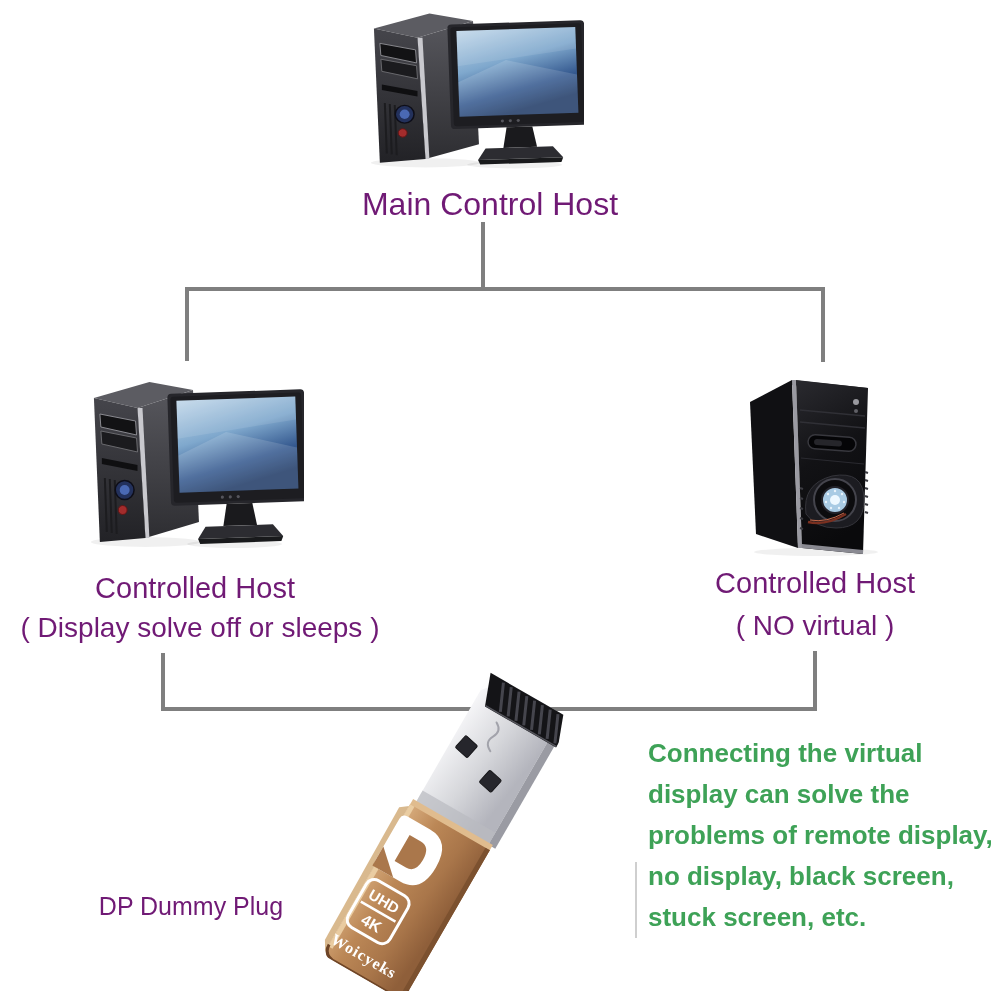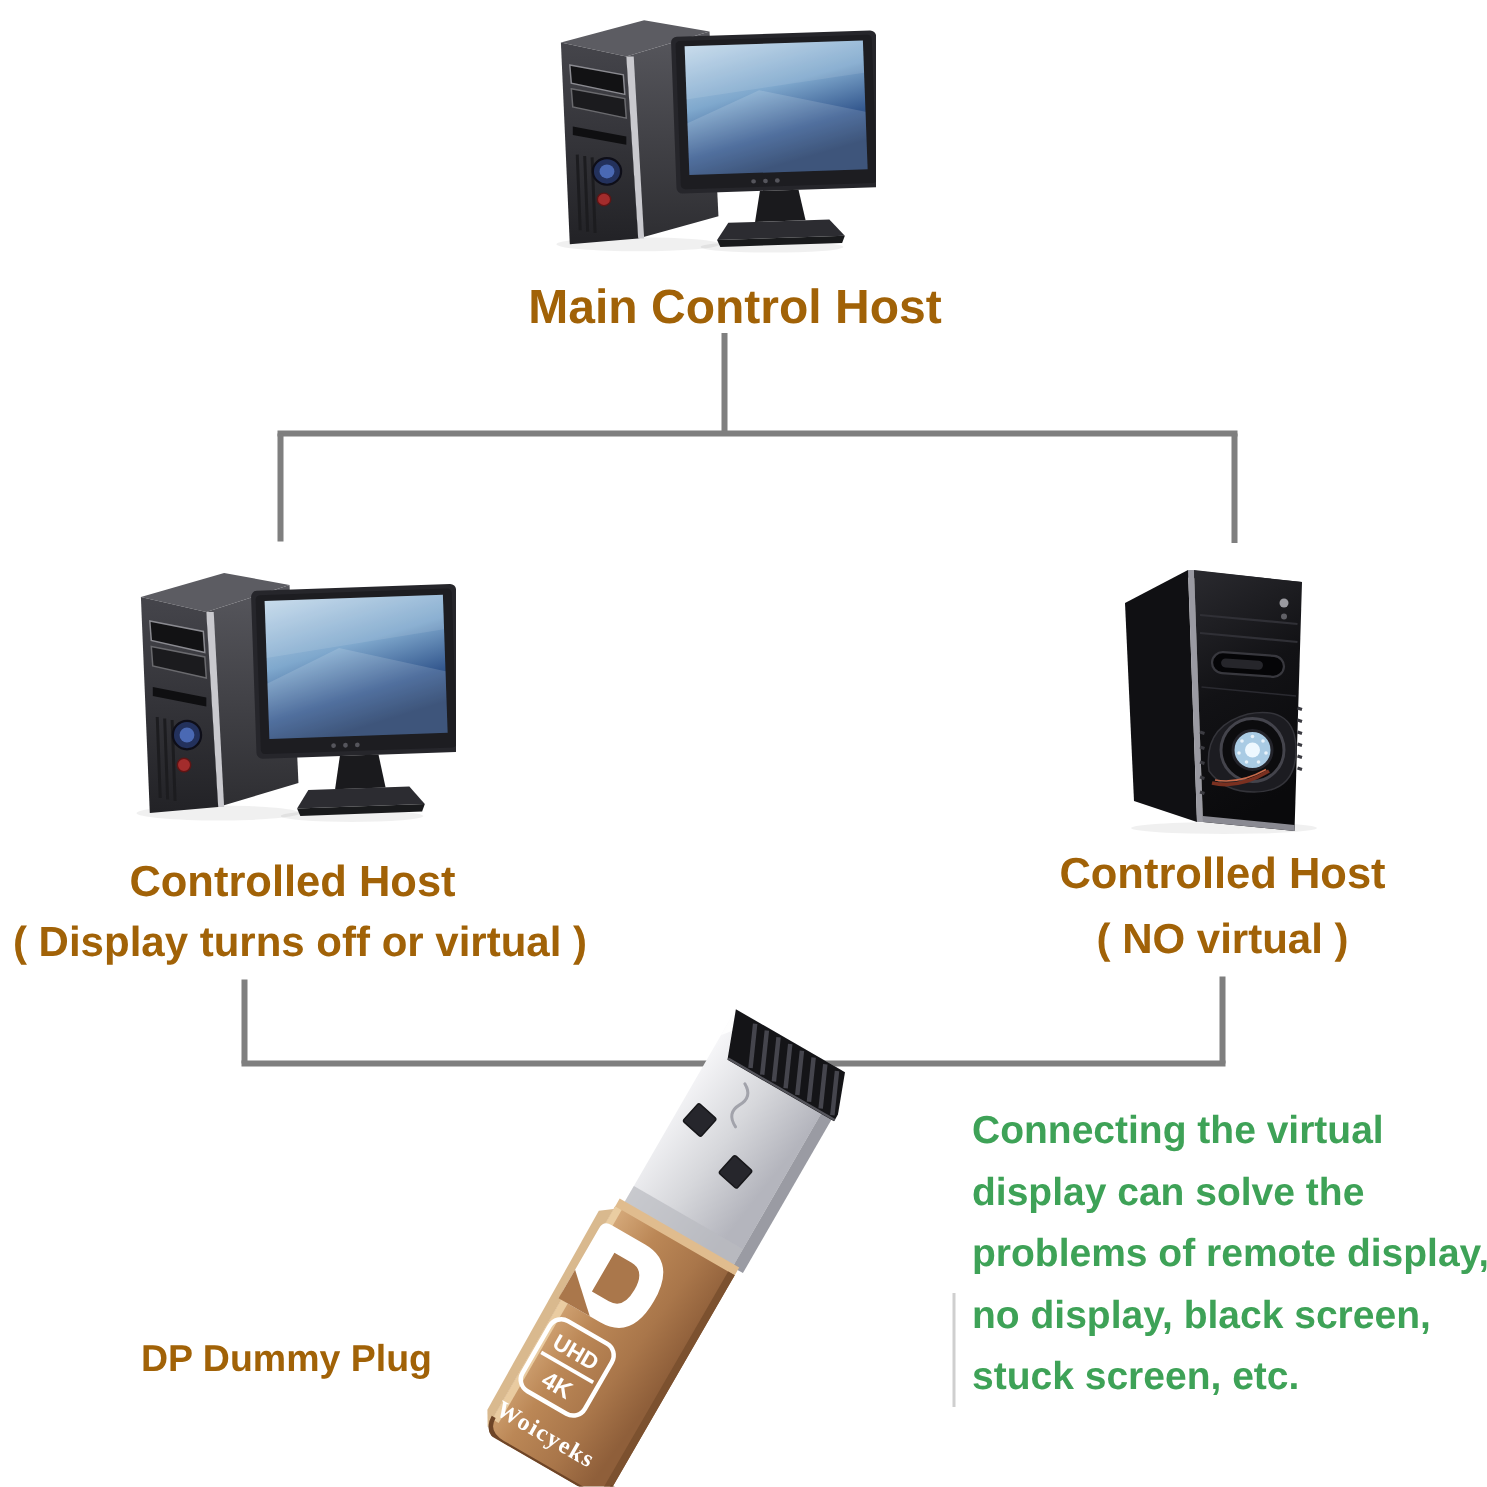--- a/index.html
+++ b/index.html
@@ -1,20 +1,20 @@
 <!DOCTYPE html>
 <html><head>
 <meta charset="utf-8">
 <style>
   html,body{margin:0;padding:0;overflow:hidden;}
   body{width:991px;height:991px;background:#ffffff;position:relative;
        font-family:"Liberation Sans", sans-serif;}
   .line{position:absolute;background:#7f7f7f;z-index:1;}
   .pcimg{position:absolute;z-index:2;}
-  .label{position:absolute;color:#a16207;font-weight:bold;text-align:center;z-index:3;
+  .label{position:absolute;color:#701a75;font-weight:normal;text-align:center;z-index:3;
          white-space:nowrap;}
   #main-label{left:340px;top:186px;width:300px;font-size:32px;}
   #left-label{left:25px;top:572px;width:340px;font-size:29px;}
   #left-sublabel{left:0px;top:612px;width:400px;font-size:28px;}
   #right-label{left:665px;top:567px;width:300px;font-size:29px;}
   #right-sublabel{left:665px;top:610px;width:300px;font-size:28px;}
   #plug-label{left:41px;top:892px;width:300px;font-size:25px;}
   #note{position:absolute;left:648px;top:733px;width:360px;z-index:3;
         color:#3ea257;font-weight:bold;font-size:26px;line-height:41px;}
   #plug-wrap{position:absolute;left:386px;top:668px;width:112px;height:330px;
@@ -143,21 +143,21 @@
 <svg class="pcimg" style="left:86px;top:374px;" width="218" height="180" viewBox="0 0 220 180" preserveAspectRatio="none">
   <use href="#sym-desktop"></use>
 </svg>
 
 <svg class="pcimg" style="left:746px;top:376px;" width="140" height="180" viewBox="0 0 140 180" preserveAspectRatio="none">
   <use href="#sym-tower"></use>
 </svg>
 
 <div class="label" id="main-label">Main Control Host</div>
 <div class="label" id="left-label">Controlled Host</div>
-<div class="label" id="left-sublabel">( Display turns off or virtual )</div>
+<div class="label" id="left-sublabel">( Display solve off or sleeps )</div>
 <div class="label" id="right-label">Controlled Host</div>
 <div class="label" id="right-sublabel">( NO virtual )</div>
 <div class="label" id="plug-label">DP Dummy Plug</div>
 
 <div id="plug-wrap">
   <svg width="112" height="330" viewBox="0 0 112 330">
 
     <rect x="18" y="2" width="84" height="150" rx="3" fill="url(#gSilver)"></rect>
     <polygon points="102,8 110,28 110,152 102,152" fill="#9a9ba3"></polygon>
     <rect x="18" y="138" width="84" height="14" fill="#b9bac1" opacity="0.7"></rect>

